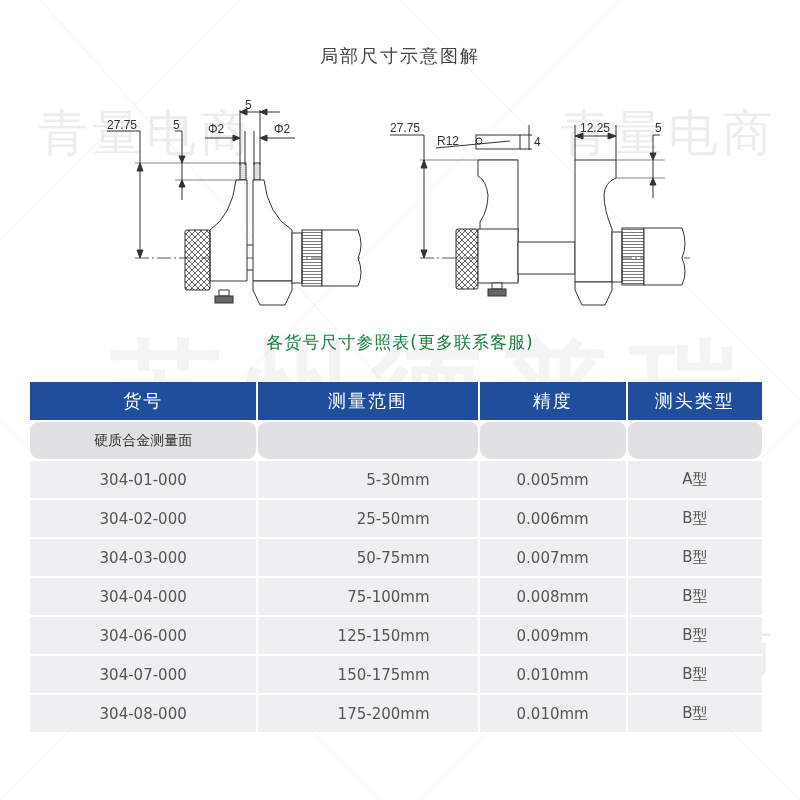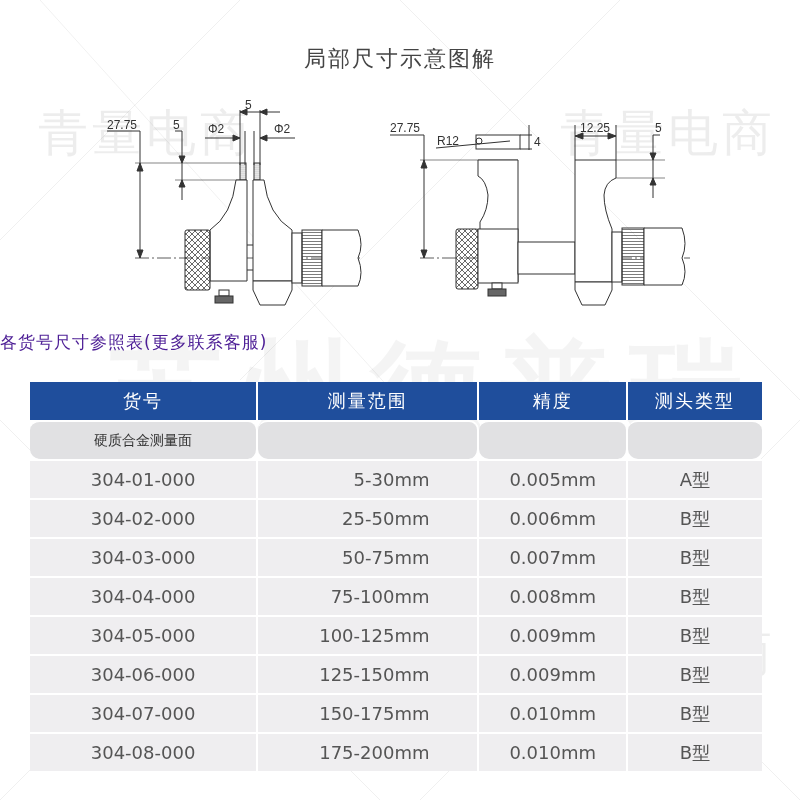--- a/index.html
+++ b/index.html
@@ -1,26 +1,26 @@
 <!DOCTYPE html>
 <html><head>
 <meta charset="utf-8">
 <style>
   html,body{margin:0;padding:0;}
   body{width:800px;height:800px;background:#ffffff;position:relative;overflow:hidden;font-family:"DejaVu Sans","Liberation Sans",sans-serif;color:#333;}
   .wm-lines{position:absolute;left:0;top:0;width:800px;height:800px;pointer-events:none;}
   .wm-text{position:absolute;font-size:50px;color:rgba(0,0,0,0.07);letter-spacing:4px;pointer-events:none;white-space:nowrap;}
   .wm-big{position:absolute;left:110px;top:318px;font-size:112px;font-weight:bold;color:rgba(0,0,0,0.045);letter-spacing:18px;white-space:nowrap;pointer-events:none;}
-  .title{position:absolute;left:0;width:800px;top:44px;text-align:center;font-size:22px;color:#444;letter-spacing:2px;}
+  .title{position:absolute;left:0;width:800px;top:44px;text-align:center;font-size:18px;color:#444;letter-spacing:2px;}
   .drawing{position:absolute;left:0;top:80px;}
-  .subtitle{position:absolute;left:0;width:800px;top:331px;font-size:17px;color:#4c1d95;letter-spacing:1px;}
+  .subtitle{position:absolute;left:0;width:800px;top:331px;text-align:center;font-size:17px;color:#15803d;letter-spacing:1px;}
   table{position:absolute;left:30px;top:382px;width:732px;border-collapse:separate;border-spacing:0;}
   th{background:#1f4e9c;color:#fff;font-weight:normal;font-size:18px;height:36px;border-right:2px solid #fff;letter-spacing:2px;margin-top:34px;}
   th:last-child{border-right:none;}
-  td{background:#efeef0;font-size:18px;color:#555;height:35px;text-align:center;border-right:2px solid #fff;border-top:2px solid #fff;}
+  td{background:#efeef0;font-size:15px;color:#555;height:35px;text-align:center;border-right:2px solid #fff;border-top:2px solid #fff;}
   td:last-child{border-right:none;}
   tr.grp td{background:#e1e1e3;color:#333;font-size:14px;border-radius:10px;}
   td.rng{text-align:right;padding-right:48px;}
   .c1{width:229px}.c2{width:220px}.c3{width:146px}.c4{width:135px}
 </style>
 </head>
 <body>
 
 <svg class="wm-lines" viewBox="0 0 800 800">
   <g stroke="rgba(0,0,0,0.06)" stroke-width="1" fill="none">
@@ -197,26 +197,20 @@
       <td>0.007mm</td>
       <td>B型</td>
     </tr>
     <tr>
       <td>304-04-000</td>
       <td class="rng">75-100mm</td>
       <td>0.008mm</td>
       <td>B型</td>
     </tr>
     <tr>
-      <td>304-05-000</td>
-      <td class="rng">100-125mm</td>
-      <td>0.009mm</td>
-      <td>B型</td>
-    </tr>
-    <tr>
       <td>304-06-000</td>
       <td class="rng">125-150mm</td>
       <td>0.009mm</td>
       <td>B型</td>
     </tr>
     <tr>
       <td>304-07-000</td>
       <td class="rng">150-175mm</td>
       <td>0.010mm</td>
       <td>B型</td>

